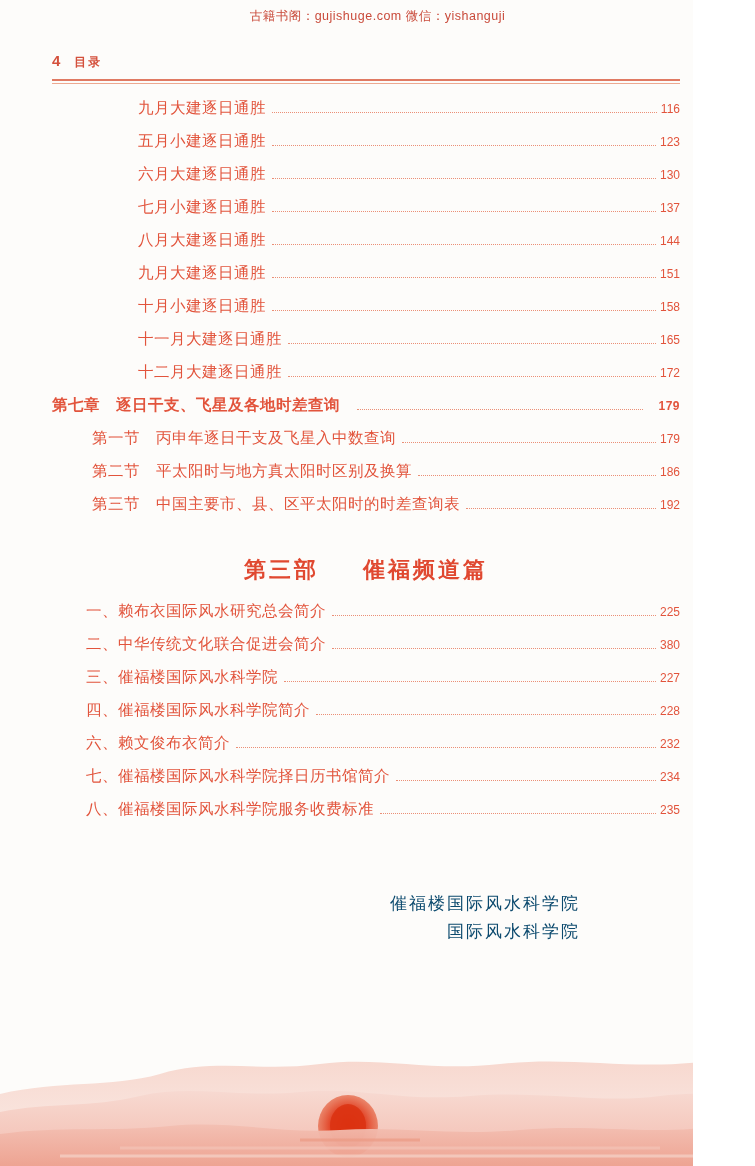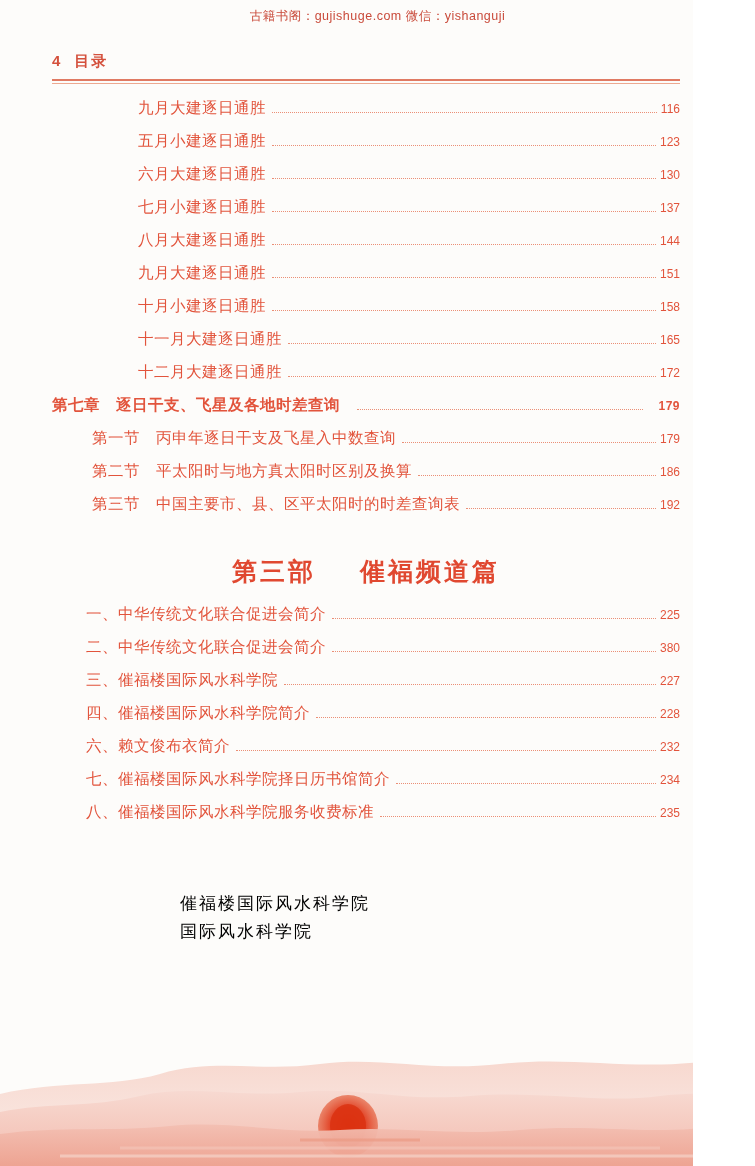--- a/index.html
+++ b/index.html
@@ -47,21 +47,21 @@
     align-items: baseline;
     gap: 14px;
     padding-bottom: 6px;
   }
   .page-num {
     font-size: 15px;
     color: #d4503c;
     font-weight: bold;
   }
   .header-title {
-    font-size: 15px;
+    font-size: 12px;
     color: #d4503c;
     font-weight: bold;
     letter-spacing: 2px;
   }
   .header-rule {
     width: 628px;
     height: 2px;
     background: #e07a63;
     margin-top: 2px;
   }
@@ -112,40 +112,40 @@
   .chapter-row {
     font-weight: bold;
     letter-spacing: 0.5px;
   }
 
   
   .part-title {
     text-align: center;
     color: #e04830;
     font-weight: bold;
-    font-size: 25px;
+    font-size: 22px;
     letter-spacing: 3px;
     margin-top: 26px;
     margin-bottom: 18px;
   }
   .part-title .gap {
     display: inline-block;
     width: 44px;
   }
 
   
   .ghost {
     position: absolute;
     left: 180px;
     top: 890px;
     width: 400px;
-    color: #000000;
+    color: #0c4a6e;
     font-size: 17px;
     line-height: 28px;
-    text-align: left;
+    text-align: right;
     letter-spacing: 2px;
     user-select: none;
   }
 
   
   .decor {
     position: absolute;
     left: 0;
     bottom: 0;
     width: 755px;
@@ -237,21 +237,21 @@
           <span class="pg">192</span>
         </div>
       </div>
 
     <div class="part-title">
       <span>第三部</span><span class="gap"></span><span>催福频道篇</span>
     </div>
 
     <div id="toc-list-2">
         <div class="toc-row lvl-p">
-          <span class="lbl">一、中华传统文化联合促进会简介</span>
+          <span class="lbl">一、赖布衣国际风水研究总会简介</span>
           <span class="dots"></span>
           <span class="pg">225</span>
         </div>
         <div class="toc-row lvl-p">
           <span class="lbl">二、中华传统文化联合促进会简介</span>
           <span class="dots"></span>
           <span class="pg">380</span>
         </div>
         <div class="toc-row lvl-p">
           <span class="lbl">三、催福楼国际风水科学院</span>

